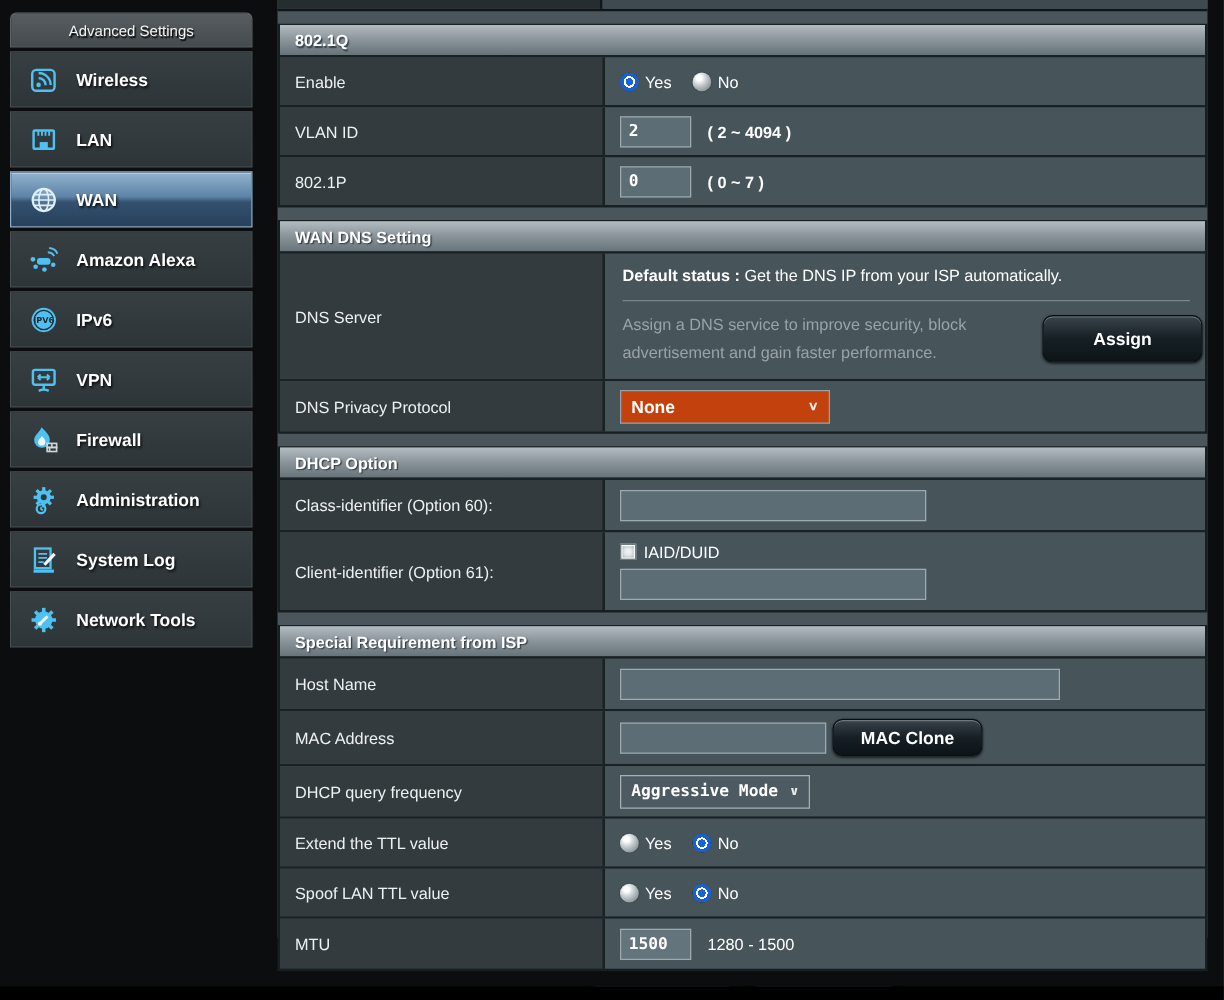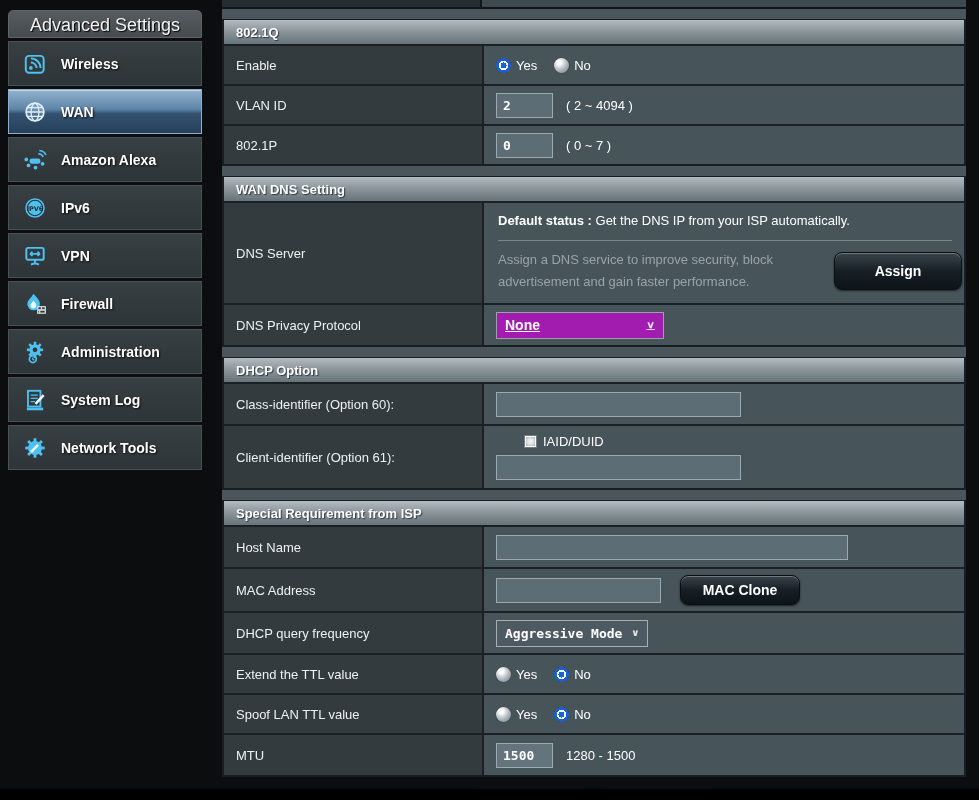--- a/index.html
+++ b/index.html
@@ -10,21 +10,21 @@
     font-family: "Liberation Sans", sans-serif;
     overflow: hidden;
   }
 
   
   .sidebar { position: absolute; left: 8px; top: 10px; width: 194px; }
   .sidebar-title {
     height: 28px; line-height: 28px;
     background: linear-gradient(#565c60, #454b4e);
     border: 1px solid #5e6467; border-radius: 5px 5px 0 0;
-    color: #f2f4f4; text-align: center; font-size: 18px;
+    color: #f2f4f4; text-align: center; font-size: 12px;
     text-shadow: 1px 1px 1px #000;
   }
   .side-items { margin-top: 3px; }
   .side-item {
     height: 45px; margin-bottom: 3px;
     background: linear-gradient(#383f42, #2e3538);
     border: 1px solid #4a5154;
     display: flex; align-items: center; gap: 10px; padding-left: 10px;
     cursor: pointer;
   }
@@ -75,28 +75,28 @@
   .radio.on  { background: radial-gradient(circle, #1b63d2 0 3px, #ffffff 3px 4.6px, #1a5fcf 4.6px 7.5px, #0e2f63 7.5px); }
   .radio.off { background: radial-gradient(circle at 35% 30%, #ffffff 0 2px, #ccd2d6 38%, #99a3a8 68%, #79838a); box-shadow: 0 0 1px #20282b; }
   .rlabel { margin-right: 12px; }
 
   .tinput {
     background: #5d6d75; border: 1px solid #9da9ae; color: #fff;
     height: 25px; font-size: 13px; padding: 0 6px;
     font-family: "Liberation Sans", sans-serif;
   }
   .num { width: 57px; font-family: "DejaVu Sans Mono", monospace; font-weight: bold; }
-  .hint { font-weight: normal; margin-left: 8px; }
+  .hint { font-weight: bold; margin-left: 8px; }
   .hint-normal { margin-left: 8px; }
 
   .selectbox {
     height: 27px; display: inline-flex; align-items: center;
     padding: 0 8px; cursor: pointer; color: #fff;
   }
-  .select-dark { width: 168px; background: #a21caf; border: 1px solid #98a2a6; font-weight: bold; font-size: 14px; text-decoration: underline; }
+  .select-dark { width: 168px; background: #c2410c; border: 1px solid #98a2a6; font-weight: bold; font-size: 14px; }
   .select-light { width: 152px; background: #4d5a61; border: 1px solid #a7afb2; font-family: "DejaVu Sans Mono", monospace; font-size: 13px; font-weight: bold; }
   .chev { margin-left: auto; font-size: 12px; color: #e8eced; transform: scaleY(.8); }
 
   .checkbox {
     width: 13px; height: 13px; display: inline-block; flex: 0 0 13px;
     background: #eef1f3; border: 1px solid #6f7c82;
     box-shadow: inset 0 0 0 1px #ffffff, inset 0 0 4px #5c6a70;
     cursor: pointer;
   }
 
@@ -109,24 +109,24 @@
   }
 
   
   .dns-cell { display: block; padding: 10px 2px 10px 14px; }
   .dns-line1 { font-size: 13px; padding-right: 10px; }
   .dns-divider { border-top: 1px solid #8c979c; opacity: .75; margin: 12px 10px 8px 0; }
   .dns-bottom { display: flex; align-items: center; gap: 48px; }
   .muted { color: #9aa3a7; font-size: 13px; line-height: 22px; }
   .assign-btn { margin-left: auto; width: 128px; height: 38px; flex: 0 0 128px; }
 
-  .mac-clone-btn { width: 120px; height: 30px; margin-left: 14px; }
+  .mac-clone-btn { width: 120px; height: 30px; }
 
   .client-cell { flex-direction: column; align-items: flex-start; gap: 6px; padding-top: 8px; padding-bottom: 8px; }
-  .cb-line { display: flex; align-items: center; gap: 6px; margin-left: 28px; }
+  .cb-line { display: flex; align-items: center; gap: 6px; }
 
   .wide245 { width: 245px; }
   .wide352 { width: 352px; }
   .wide165 { width: 165px; }
   .mtu-input { background: #64747c; }
 
   .footer-buttons { display: flex; justify-content: center; gap: 8px; padding-top: 11px; }
   .footer-buttons .btn { width: 122px; height: 31px; }
 
   .bottom-strip { position: absolute; left: 0; right: 0; bottom: 0; height: 11px; background: #000; }
@@ -145,20 +145,30 @@
         <svg width="26" height="26" viewBox="0 0 24 24">
           <rect x="3.5" y="4.5" width="16.5" height="15.5" rx="3" fill="none" stroke="#4fc1f0" stroke-width="1.8"></rect>
           <circle cx="8.2" cy="15.6" r="1.7" fill="#4fc1f0"></circle>
           <path d="M8.2 10.6 a5.2 5.2 0 0 1 5.2 5.2" fill="none" stroke="#4fc1f0" stroke-width="1.8"></path>
           <path d="M8.2 6.8 a8.9 8.9 0 0 1 8.9 8.9" fill="none" stroke="#4fc1f0" stroke-width="1.8"></path>
         </svg>
       </span>
       <span class="side-label">Wireless</span>
     </div>
 
+    <div class="side-item">
+      <span class="side-icon">
+        <svg width="26" height="26" viewBox="0 0 24 24">
+          <rect x="4.5" y="5" width="15" height="13.5" rx="1" fill="none" stroke="#4fc1f0" stroke-width="1.8"></rect>
+          <path d="M8 5.5 v3.4 M10.7 5.5 v3.4 M13.3 5.5 v3.4 M16 5.5 v3.4" stroke="#4fc1f0" stroke-width="1.4" fill="none"></path>
+          <rect x="9" y="13.5" width="6" height="5" fill="#4fc1f0"></rect>
+        </svg>
+      </span>
+      <span class="side-label">LAN</span>
+    </div>
 
     <div class="side-item active">
       <span class="side-icon">
         <svg width="26" height="26" viewBox="0 0 24 24">
           <circle cx="12" cy="12" r="8.2" fill="#bcd9ec" opacity=".25"></circle>
           <circle cx="12" cy="12" r="8.2" fill="none" stroke="#dff0fa" stroke-width="1.6"></circle>
           <ellipse cx="12" cy="12" rx="3.6" ry="8.2" fill="none" stroke="#dff0fa" stroke-width="1.2"></ellipse>
           <path d="M3.8 12 h16.4 M5.2 8 h13.6 M5.2 16 h13.6" stroke="#dff0fa" stroke-width="1.2" fill="none"></path>
         </svg>
       </span>

